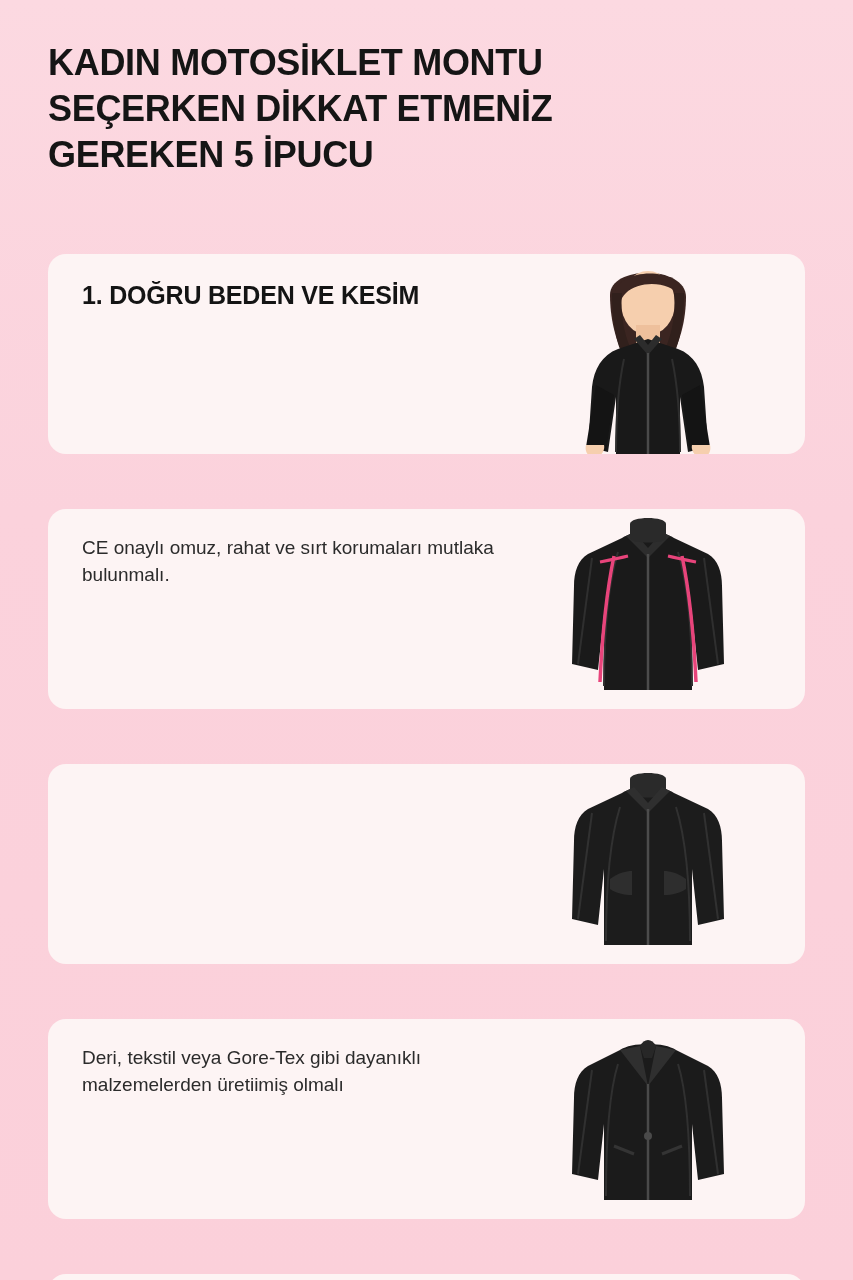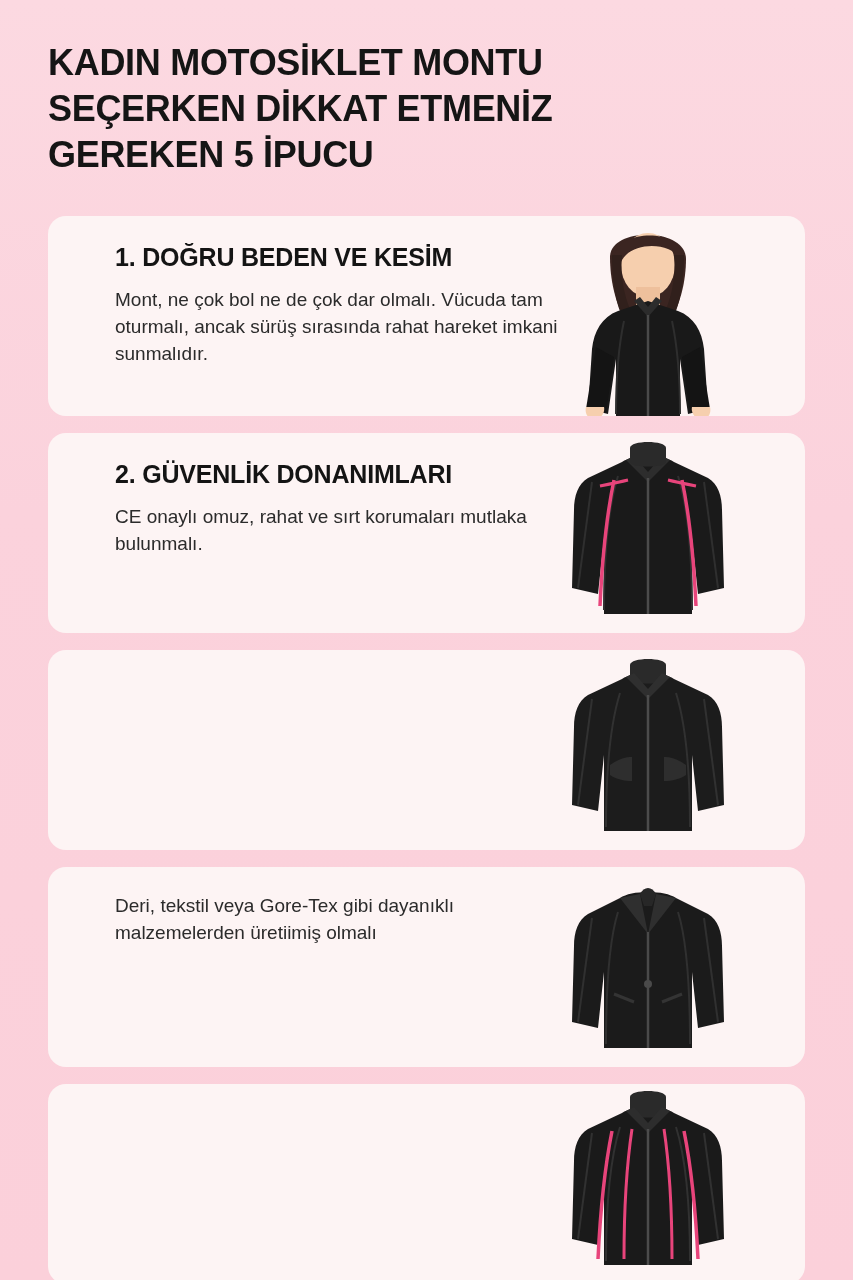--- a/index.html
+++ b/index.html
@@ -34,23 +34,24 @@
   .cards {
     margin-top: 38px;
     display: flex;
     flex-direction: column;
     gap: 17px;
   }
   .card {
     background: #fdf4f4;
     border-radius: 18px;
     position: relative;
-    padding: 26px 30px 26px 67px;
+    padding: 26px 30px 26px 34px;
     min-height: 200px;
     overflow: hidden;
+    margin-top: 38px;
   }
   .card-text {
     width: 470px;
   }
   .card-title {
     font-size: 25px;
     font-weight: bold;
     color: #141414;
     letter-spacing: -0.2px;
     line-height: 1.22;
@@ -78,21 +79,20 @@
 
 <div class="page">
 
   <div class="infographic-title">KADIN MOTOSİKLET MONTU SEÇERKEN DİKKAT ETMENİZ GEREKEN 5 İPUCU</div>
 
   <div class="cards">
 
     <div class="card">
       <div class="card-text">
         <div class="card-title">1. DOĞRU BEDEN VE KESİM</div>
-        <div class="card-desc">Mont, ne çok bol ne de çok dar olmalı. Vücuda tam oturmalı, ancak sürüş sırasında rahat hareket imkani sunmalıdır.</div>
       </div>
       <div class="card-figure">
         <svg width="200" height="215" viewBox="0 0 200 215">
 
           <path d="M62 48 C62 18 138 18 138 50 C138 72 132 92 128 100 L72 100 C68 92 62 72 62 48 Z" fill="#3b2521"></path>
 
           <ellipse cx="100" cy="56" rx="27" ry="32" fill="#f6cfae"></ellipse>
 
           <path d="M88 78 h24 v22 h-24 Z" fill="#eec09c"></path>
 
@@ -113,21 +113,20 @@
           <path d="M152 138 L162 200 L142 204 L134 148 Z" fill="#141414"></path>
 
           <path d="M38 198 c-2 8 4 14 11 12 c6 -2 8 -8 7 -12 Z" fill="#f6cfae"></path>
           <path d="M162 198 c2 8 -4 14 -11 12 c-6 -2 -8 -8 -7 -12 Z" fill="#f6cfae"></path>
         </svg>
       </div>
     </div>
 
     <div class="card">
       <div class="card-text">
-        <div class="card-title">2. GÜVENLİK DONANIMLARI</div>
         <div class="card-desc">CE onaylı omuz, rahat ve sırt korumaları mutlaka bulunmalı.</div>
       </div>
       <div class="card-figure">
         <svg width="200" height="190" viewBox="0 0 200 190">
           <path d="M100 18 C88 18 80 20 74 24 L40 40 C30 46 26 58 26 72 L24 150 L50 156 L56 100 L56 176 L144 176 L144 100 L150 156 L176 150 L174 72 C174 58 170 46 160 40 L126 24 C120 20 112 18 100 18 Z" fill="#1a1a1a"></path>
           <path d="M78 22 L100 44 L122 22 L114 18 L100 34 L86 18 Z" fill="#2d2d2d"></path>
           <path d="M82 10 C82 2 118 2 118 10 L118 24 C118 30 82 30 82 24 Z" fill="#2a2a2a"></path>
           <path d="M100 40 L100 176" stroke="#4c4c4c" stroke-width="2.5" fill="none"></path>
           <path d="M70 38 C60 70 56 120 56 172" stroke="#2f2f2f" stroke-width="2" fill="none"></path>
           <path d="M130 38 C140 70 144 120 144 172" stroke="#2f2f2f" stroke-width="2" fill="none"></path>

